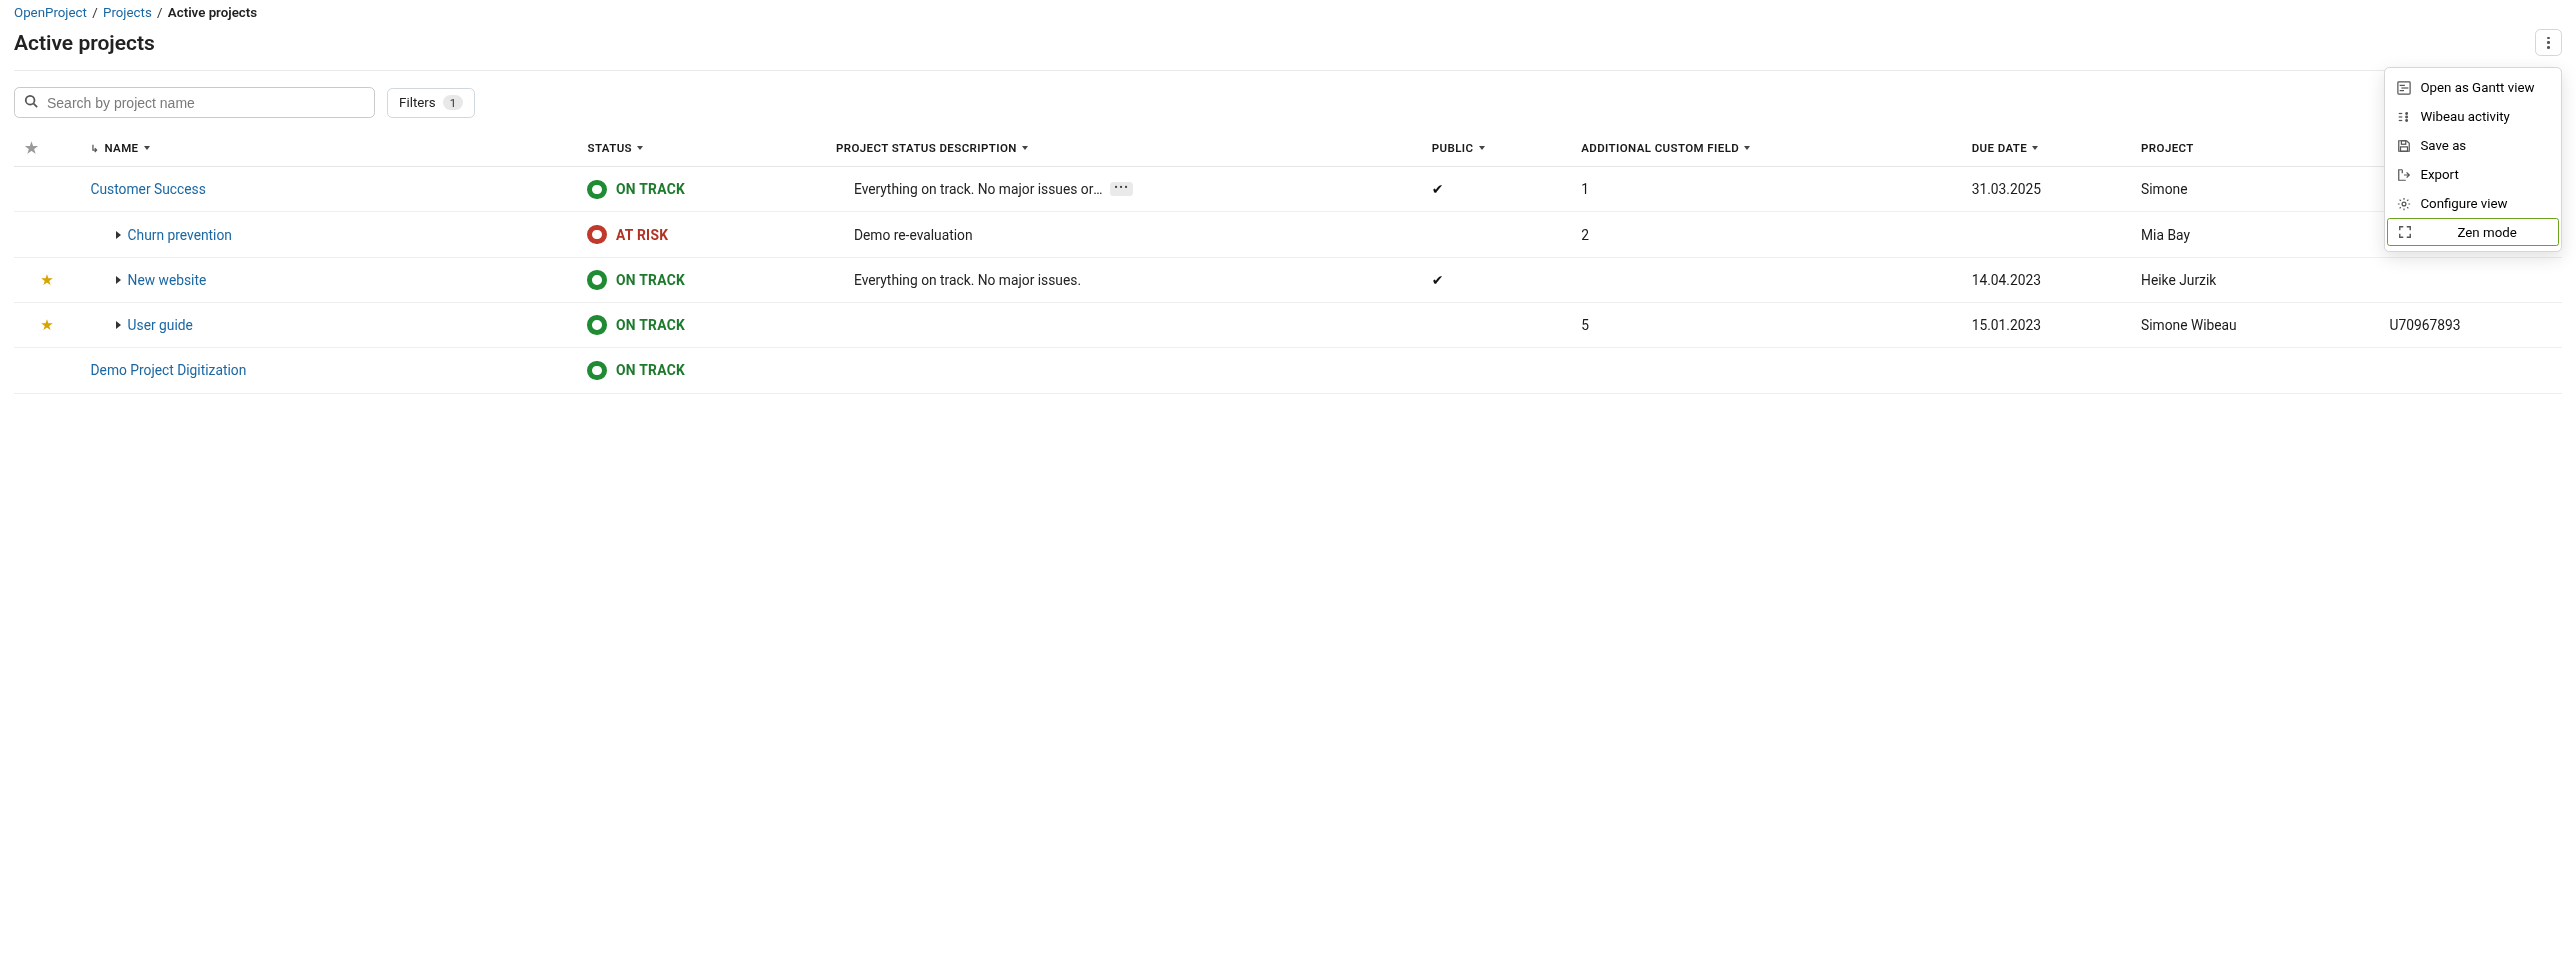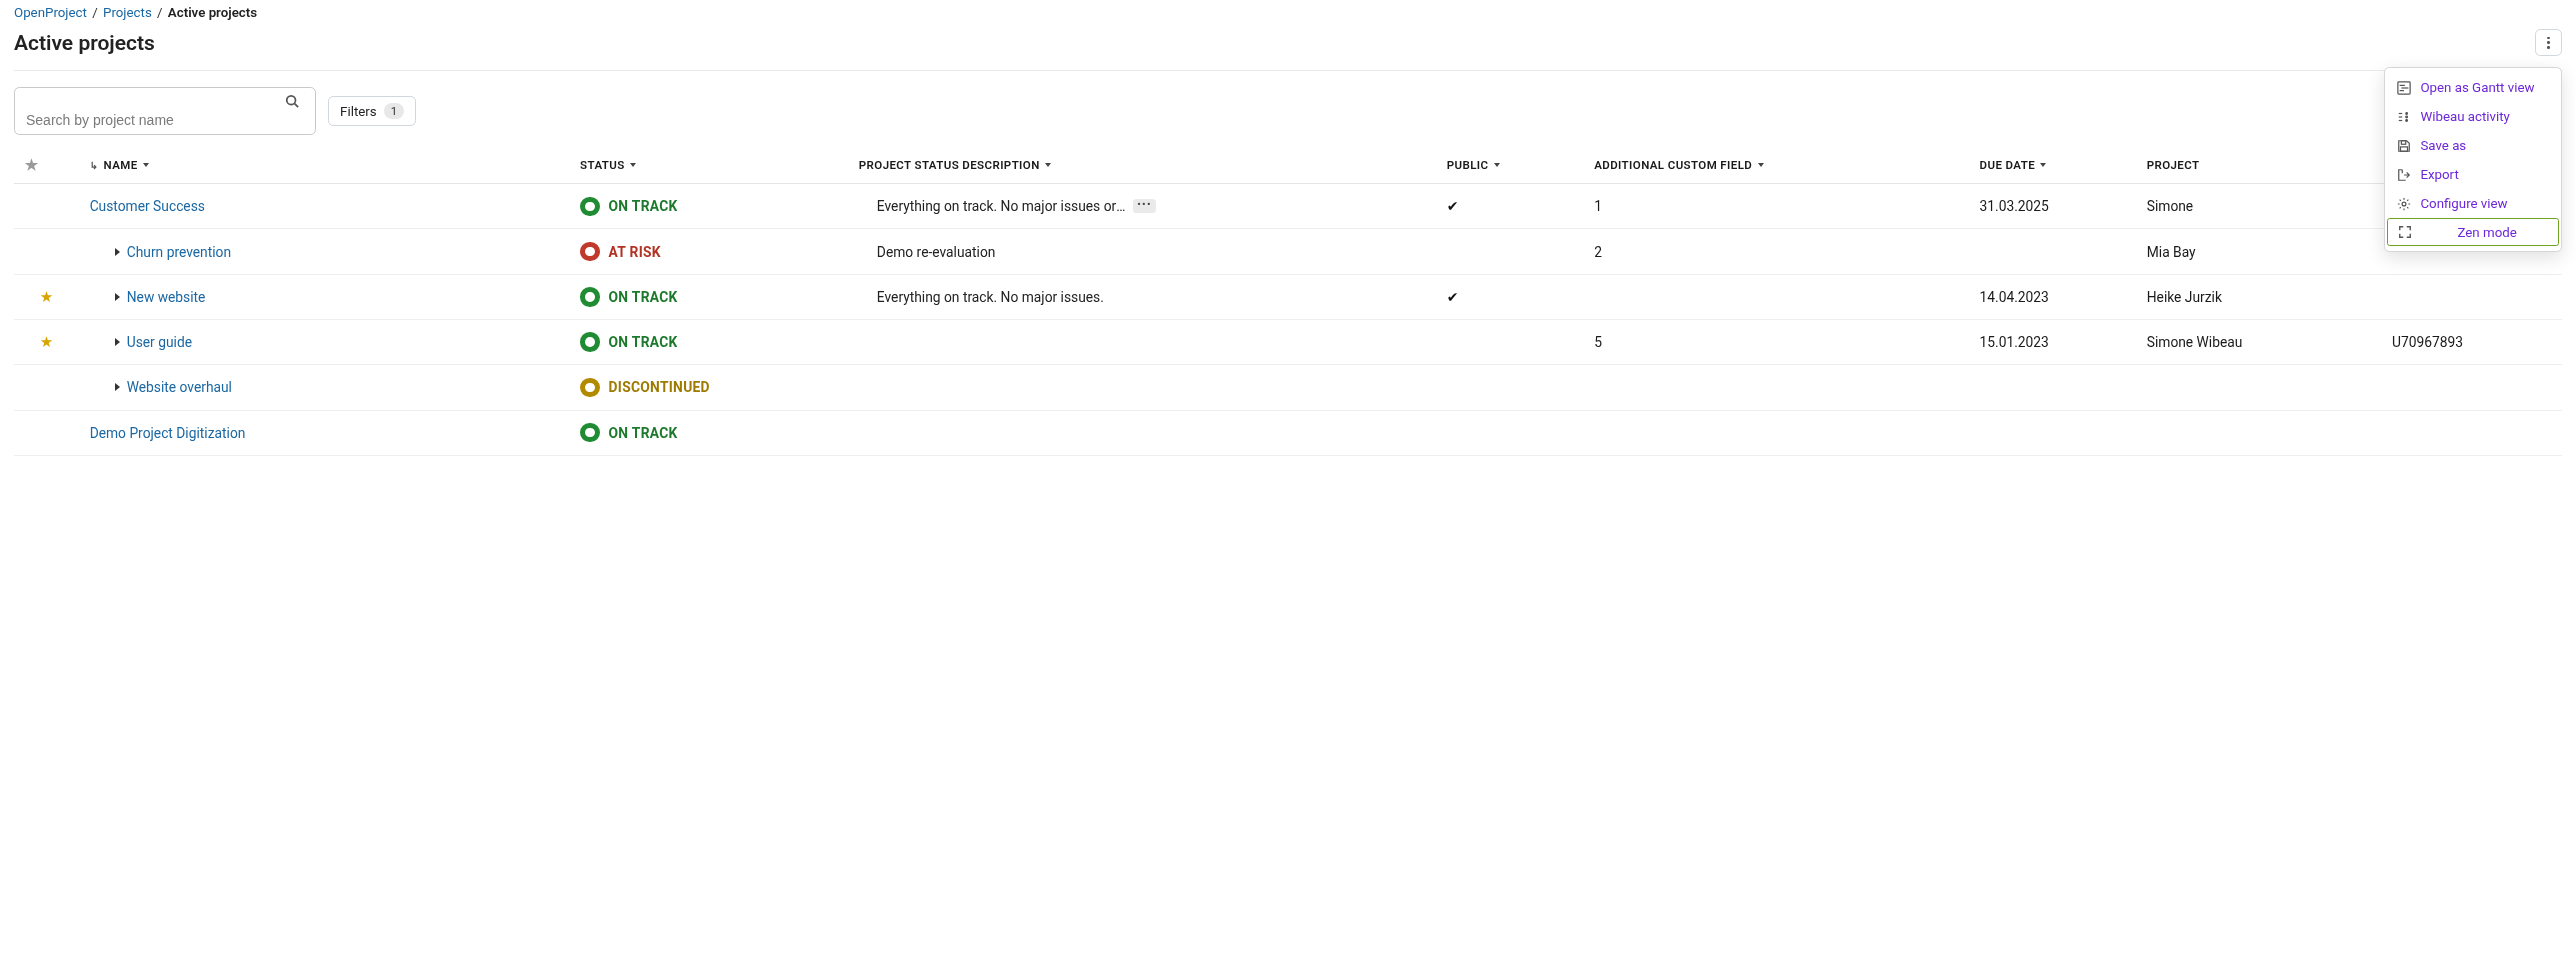--- a/index.html
+++ b/index.html
@@ -61,27 +61,26 @@
 
   
   .toolbar {
     display: flex;
     align-items: center;
     gap: 12.4px;
     padding: 16px 0 7px 0;
   }
   .search-wrap {
     display: flex;
-    align-items: flex-end;
+    align-items: center;
     border: 0.9px solid #c9c9c9;
     border-radius: 5.3px;
     padding: 5.3px 9px;
-    width: 302px;
+    width: 361px;
     background: #fff;
-    flex-direction: column;
   }
   .search-wrap input {
     border: none;
     outline: none;
     font-size: 14px;
     width: 100%;
     background: transparent;
   }
   .search-wrap input::placeholder { color: #7a7a7a; }
   .filters-btn {
@@ -216,21 +215,21 @@
     box-shadow: 0 5.3px 18px rgba(0,0,0,0.12);
     padding: 5.3px 0;
     z-index: 100;
   }
   .menu-item {
     display: flex;
     align-items: center;
     gap: 9px;
     padding: 7px 12.4px;
     font-size: 13.3px;
-    color: #6d28d9;
+    color: #000000;
     cursor: pointer;
   }
   .menu-item.highlight {
     border: 1.8px solid #6ea321;
     margin: 0 1.8px;
     border-radius: 2.7px;
     padding: 5.3px 10.7px;
     gap: 45px;
   }
   .menu-icon {
@@ -443,50 +442,20 @@
 
       </div>
     </td>
     <td class="col-public">
       
     </td>
     <td class="col-custom">5</td>
     <td class="col-due">15.01.2023</td>
     <td class="col-hier">Simone Wibeau</td>
     <td class="col-u">U70967893</td>
-  </tr>
-      <tr>
-    <td class="col-fav">
-      
-    </td>
-    <td class="col-name">
-      <div class="name-cell indent-1">
-        <span class="expander"></span>
-        <a href="#">Website overhaul</a>
-      </div>
-    </td>
-    <td class="col-status">
-      <div class="status-cell">
-        <span class="status-ring ring-yellow"></span>
-        <span class="txt-yellow">DISCONTINUED</span>
-      </div>
-    </td>
-    <td class="col-desc">
-      <div class="desc-cell">
-        <span class="desc-text"></span>
-
-      </div>
-    </td>
-    <td class="col-public">
-      
-    </td>
-    <td class="col-custom"></td>
-    <td class="col-due"></td>
-    <td class="col-hier"></td>
-    <td class="col-u"></td>
   </tr>
       <tr>
     <td class="col-fav">
       
     </td>
     <td class="col-name">
       <div class="name-cell ">
 
         <a href="#">Demo Project Digitization</a>
       </div>

